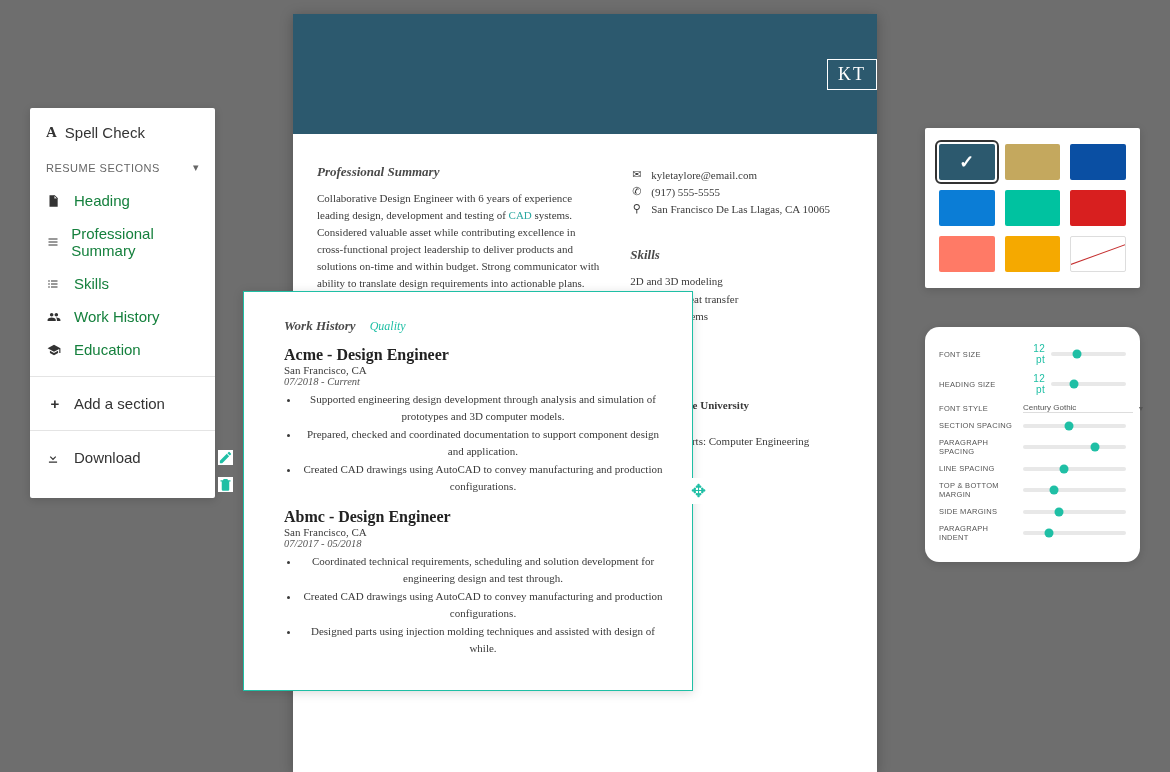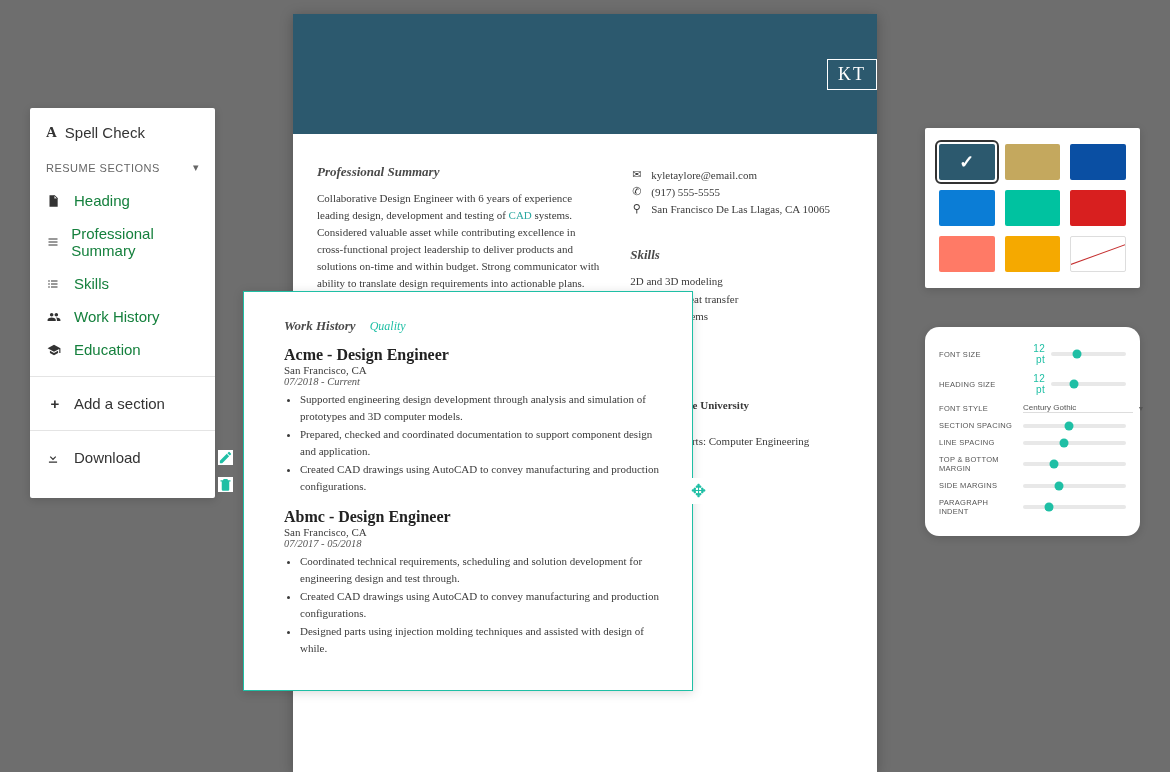--- a/index.html
+++ b/index.html
@@ -74,21 +74,21 @@
     font-family:Georgia,'Times New Roman',serif;
     z-index: 9;
   }
   .wh-title-row { display:flex; align-items:baseline; gap:14px; margin-bottom:12px;}
   .wh-title { font-style:italic; font-weight:600; color:#4a4a4a; font-size:13px; }
   .rename { color:#1fbfa5; font-size:12px; font-style:italic; cursor:pointer; }
   .job { margin-bottom:14px; }
   .job-hdr { font-size:16px; font-weight:bold; color:#222; }
   .job-loc { font-size:11px; color:#3a3a3a; }
   .job-dates { font-size:10.5px; font-style:italic; color:#555; margin-bottom:4px;}
-  .job ul { padding-left:16px; margin-top:4px; }
+  .job ul { padding-left:16px; margin-top:4px;text-align:center; }
   .job li { font-size:11px; line-height:1.5; color:#3a3a3a; margin-bottom:2px; }
   .wh-left-tools { position:absolute; left:-26px; top:158px; display:flex; flex-direction:column; gap:12px; }
   .wh-left-tools span { color:#1fbfa5; font-size:16px; cursor:pointer; background:#fff; }
   .wh-move { position:absolute; right:-16px; top:50%; transform:translateY(-50%); color:#1fbfa5; font-size:18px; cursor:move; background:#fff; padding:2px; }
 
   
   .right-colors {
     position:absolute;
     right:30px; top:128px;
     width:215px;
@@ -322,20 +322,26 @@
         <input class="select" value="Century Gothic" readonly="" style="">
         <span style="font-size:8px;">▾</span>
       </div>
       <div class="ctl-row">
         <span class="lbl">SECTION SPACING</span>
         <div class="track">
           <span class="thumb" style="left:45%"></span>
         </div>
       </div>
       <div class="ctl-row">
+        <span class="lbl">PARAGRAPH SPACING</span>
+        <div class="track">
+          <span class="thumb" style="left:70%"></span>
+        </div>
+      </div>
+      <div class="ctl-row">
         <span class="lbl">LINE SPACING</span>
         <div class="track">
           <span class="thumb" style="left:40%"></span>
         </div>
       </div>
       <div class="ctl-row">
         <span class="lbl">TOP &amp; BOTTOM MARGIN</span>
         <div class="track">
           <span class="thumb" style="left:30%"></span>
         </div>

